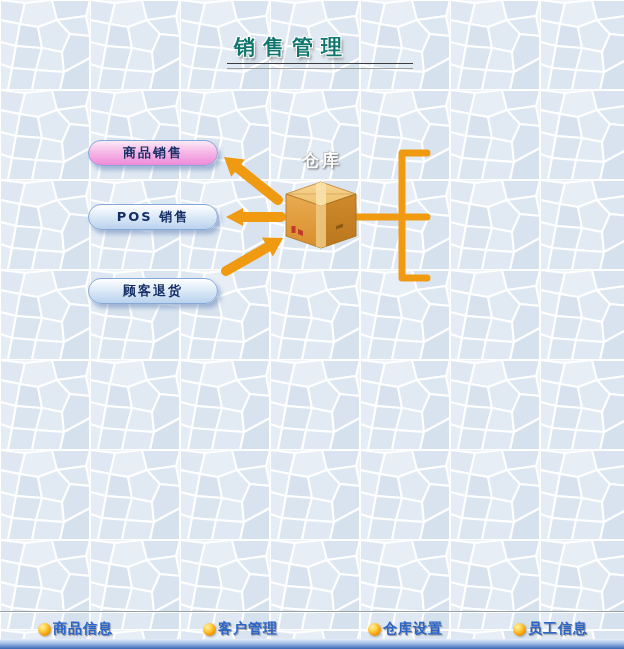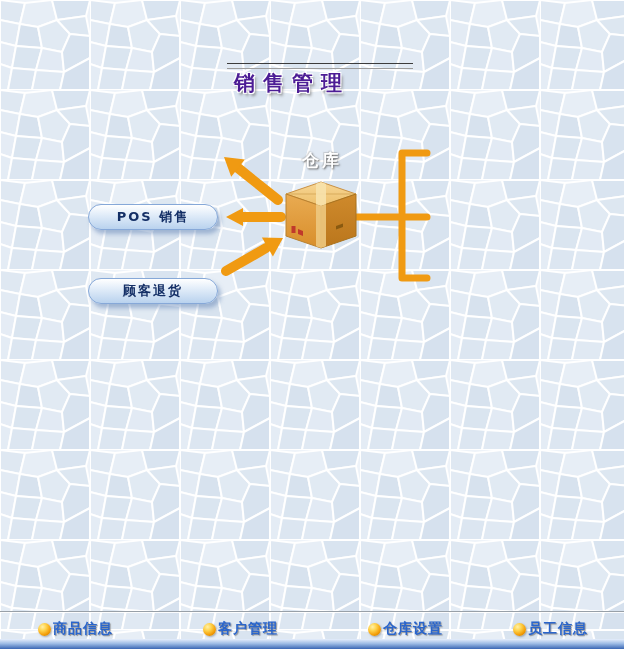--- a/index.html
+++ b/index.html
@@ -6,23 +6,22 @@
   .screen{
     position:relative;width:624px;height:649px;overflow:hidden;
     font-family:"DejaVu Sans","Liberation Sans",sans-serif;
     background:#eef3f9;
   }
   .bg,.diagram{position:absolute;left:0;top:0;width:624px;height:649px;}
   .diagram{pointer-events:none;}
 
   .title{
     position:absolute;left:0;top:33px;width:576px;text-align:center;
-    font-size:21px;font-weight:bold;color:#4c1d95;letter-spacing:8px;padding-left:8px;box-sizing:border-box;
+    font-size:21px;font-weight:bold;color:#0f766e;letter-spacing:8px;padding-left:8px;box-sizing:border-box;
     text-shadow:-1px -1px 0 #ffffff,1px -1px 0 #ffffff,-1px 1px 0 #ffffff,1px 1px 0 #ffffff,2px 3px 3px rgba(120,120,120,.9);
-    margin-top:36px;
   }
   .title-underline{
     position:absolute;left:227px;top:63px;width:186px;height:4px;
     border-top:1px solid #3c3c3c;border-bottom:1px solid #9c9c9c;
   }
 
   .wh-label{
     position:absolute;left:284px;top:149px;width:76px;text-align:center;
     font-size:17px;font-weight:bold;color:#ffffff;letter-spacing:3px;
     text-shadow:1px 1px 2px rgba(90,90,90,.95),-1px -1px 1px rgba(160,160,160,.4);
@@ -137,20 +136,21 @@
 
       <path d="M336 226 l7 -2.5 v3.5 l-7 2.5 z" fill="#8a5a10"></path>
     </g>
   </svg>
 
   <div class="title">销售管理</div>
   <div class="title-underline"></div>
 
   <div class="wh-label">仓库</div>
 
+  <div class="btn btn-l pink" style="top:140px">商品销售</div>
   <div class="btn btn-l blue" style="top:204px">POS 销售</div>
   <div class="btn btn-l blue" style="top:278px">顾客退货</div>
 
 
   <div class="footer">
     <div class="nav-item" style="left:38px">
       <span class="ball"></span>
       <span class="nav-label">商品信息</span>
     </div>
     <div class="nav-item" style="left:203px">

